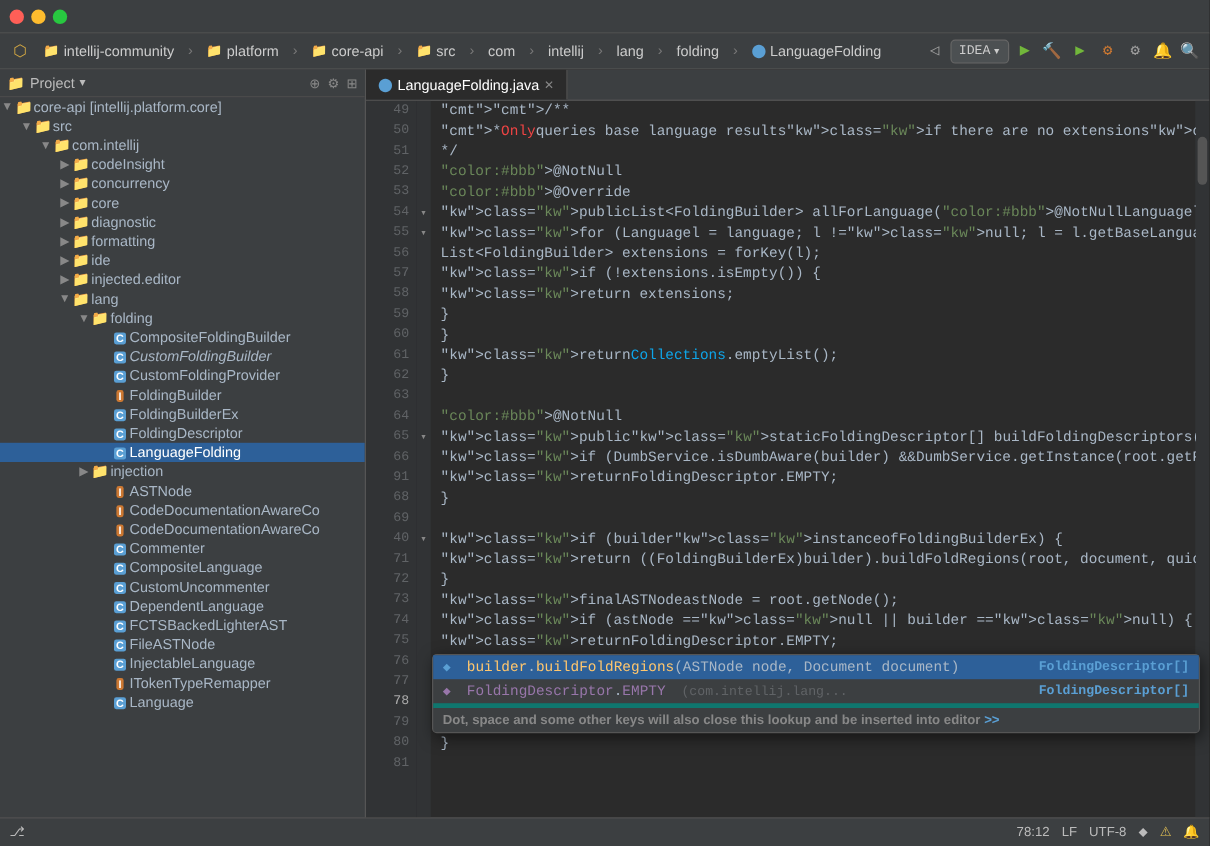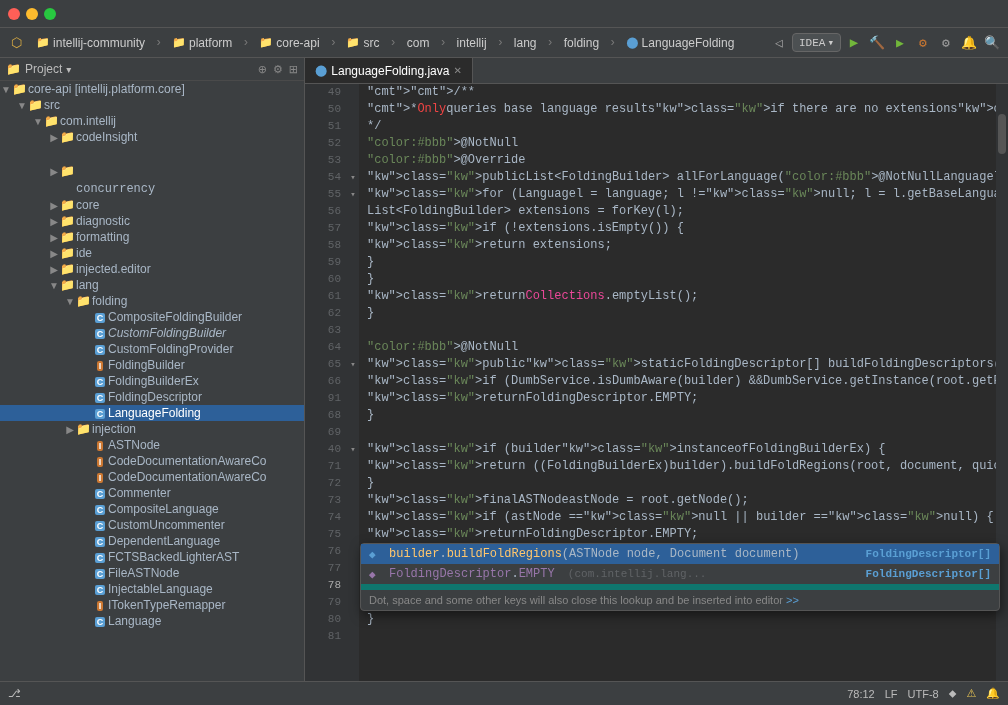--- a/index.html
+++ b/index.html
@@ -266,22 +266,23 @@
       cursor: pointer;
     }
     .ac-item.selected { background: #2d6099; }
     .ac-icon { width: 14px; color: #5a9fd4; font-size: 11px; }
     .ac-text { flex: 1; color: #a9b7c6; }
     .ac-type { color: #808080; font-size: 11px; padding-left: 25px; }
     .ac-hint {
       padding: 4px 8px;
       color: #888;
       font-size: 11px;
-      border-top: 6px solid #0f766e;
+      border-top: 4px solid #0f766e;
       font-family: -apple-system, sans-serif;
+      font-weight: bold;
     }
     .ac-hint-arrow { color: #5a9fd4; }
 
     
     #status-bar {
       background: #3c3f41;
       height: 24px;
       display: flex;
       align-items: center;
       padding: 0 8px;
@@ -420,21 +421,21 @@
           <span class="tree-arrow">▶</span>
           <span class="tree-icon"><span class="folder-icon">📁</span></span>
           <span style="font-family: -apple-system, sans-serif;"> codeInsight</span>
         </div>
         <div class="tree-item">
           <span class="tree-indent"></span>
           <span class="tree-indent"></span>
           <span class="tree-indent"></span>
           <span class="tree-arrow">▶</span>
           <span class="tree-icon"><span class="folder-icon">📁</span></span>
-          <span style="font-family: Liberation Mono, monospace; margin-top: 36px;"> concurrency</span>
+          <span style="font-family: Liberation Sans, sans-serif;"> concurrency</span>
         </div>
         <div class="tree-item">
           <span class="tree-indent"></span>
           <span class="tree-indent"></span>
           <span class="tree-indent"></span>
           <span class="tree-arrow">▶</span>
           <span class="tree-icon"><span class="folder-icon">📁</span></span>
           <span style="font-family: -apple-system, sans-serif;"> core</span>
         </div>
         <div class="tree-item">
@@ -778,21 +779,21 @@
           <div class="code-line">     */</div>
           <div class="code-line">    <span style="&lt;span" class="str">"color:#bbb"</span>&gt;@<span style="color:#a9b7c6;">NotNull</span></div>
           <div class="code-line">    <span style="&lt;span" class="str">"color:#bbb"</span>&gt;@<span style="color:#a9b7c6;">Override</span></div>
           <div class="code-line">    <span <span="" class="&lt;span">"kw"</span>&gt;class=<span class="str">"kw"</span>&gt;public <span style="color:#a9b7c6;">List</span>&lt;<span style="color:#a9b7c6;">FoldingBuilder</span>&gt; allForLanguage(<span style="&lt;span" class="str">"color:#bbb"</span>&gt;@<span style="color:#a9b7c6;">NotNull</span> <span style="color:#a9b7c6;">Language</span> language) {</div>
           <div class="code-line">        <span <span="" class="&lt;span">"kw"</span>&gt;class=<span class="str">"kw"</span>&gt;for (<span style="color:#a9b7c6;">Language</span> l = language; l != <span <span="" class="&lt;span">"kw"</span>&gt;class=<span class="str">"kw"</span>&gt;null; l = l.getBaseLanguage()) {</div>
           <div class="code-line">            <span style="color:#a9b7c6;">List</span>&lt;<span style="color:#a9b7c6;">FoldingBuilder</span>&gt; extensions = forKey(l);</div>
           <div class="code-line">            <span <span="" class="&lt;span">"kw"</span>&gt;class=<span class="str">"kw"</span>&gt;if (!extensions.isEmpty()) {</div>
           <div class="code-line">                <span <span="" class="&lt;span">"kw"</span>&gt;class=<span class="str">"kw"</span>&gt;return extensions;</div>
           <div class="code-line">            }</div>
           <div class="code-line">        }</div>
-          <div class="code-line">        <span <span="" class="&lt;span">"kw"</span>&gt;class=<span class="str">"kw"</span>&gt;return <span style="color:#ec4899;">Collections</span>.emptyList();</div>
+          <div class="code-line">        <span <span="" class="&lt;span">"kw"</span>&gt;class=<span class="str">"kw"</span>&gt;return <span style="color:#0ea5e9;">Collections</span>.emptyList();</div>
           <div class="code-line">    }</div>
           <div class="code-line"></div>
           <div class="code-line">    <span style="&lt;span" class="str">"color:#bbb"</span>&gt;@<span style="color:#a9b7c6;">NotNull</span></div>
           <div class="code-line">    <span <span="" class="&lt;span">"kw"</span>&gt;class=<span class="str">"kw"</span>&gt;public <span <span="" class="&lt;span">"kw"</span>&gt;class=<span class="str">"kw"</span>&gt;static <span style="color:#a9b7c6;">FoldingDescriptor</span>[] buildFoldingDescriptors(&gt;@  builder</div>
           <div class="code-line">        <span <span="" class="&lt;span">"kw"</span>&gt;class=<span class="str">"kw"</span>&gt;if (<span style="color:#a9b7c6;">DumbService</span>.isDumbAware(builder) &amp;&amp; <span style="color:#a9b7c6;">DumbService</span>.getInstance(root.getProject()).isDum</div>
           <div class="code-line">            <span <span="" class="&lt;span">"kw"</span>&gt;class=<span class="str">"kw"</span>&gt;return <span style="color:#a9b7c6;">FoldingDescriptor</span>.<span style="color:#a9b7c6;">EMPTY</span>;</div>
           <div class="code-line">        }</div>
           <div class="code-line"></div>
           <div class="code-line">        <span <span="" class="&lt;span">"kw"</span>&gt;class=<span class="str">"kw"</span>&gt;if (builder <span <span="" class="&lt;span">"kw"</span>&gt;class=<span class="str">"kw"</span>&gt;instanceof <span style="color:#a9b7c6;">FoldingBuilderEx</span>) {</div>
           <div class="code-line">            <span <span="" class="&lt;span">"kw"</span>&gt;class=<span class="str">"kw"</span>&gt;return ((<span style="color:#a9b7c6;">FoldingBuilderEx</span>)builder).buildFoldRegions(root, document, quick);</div>

